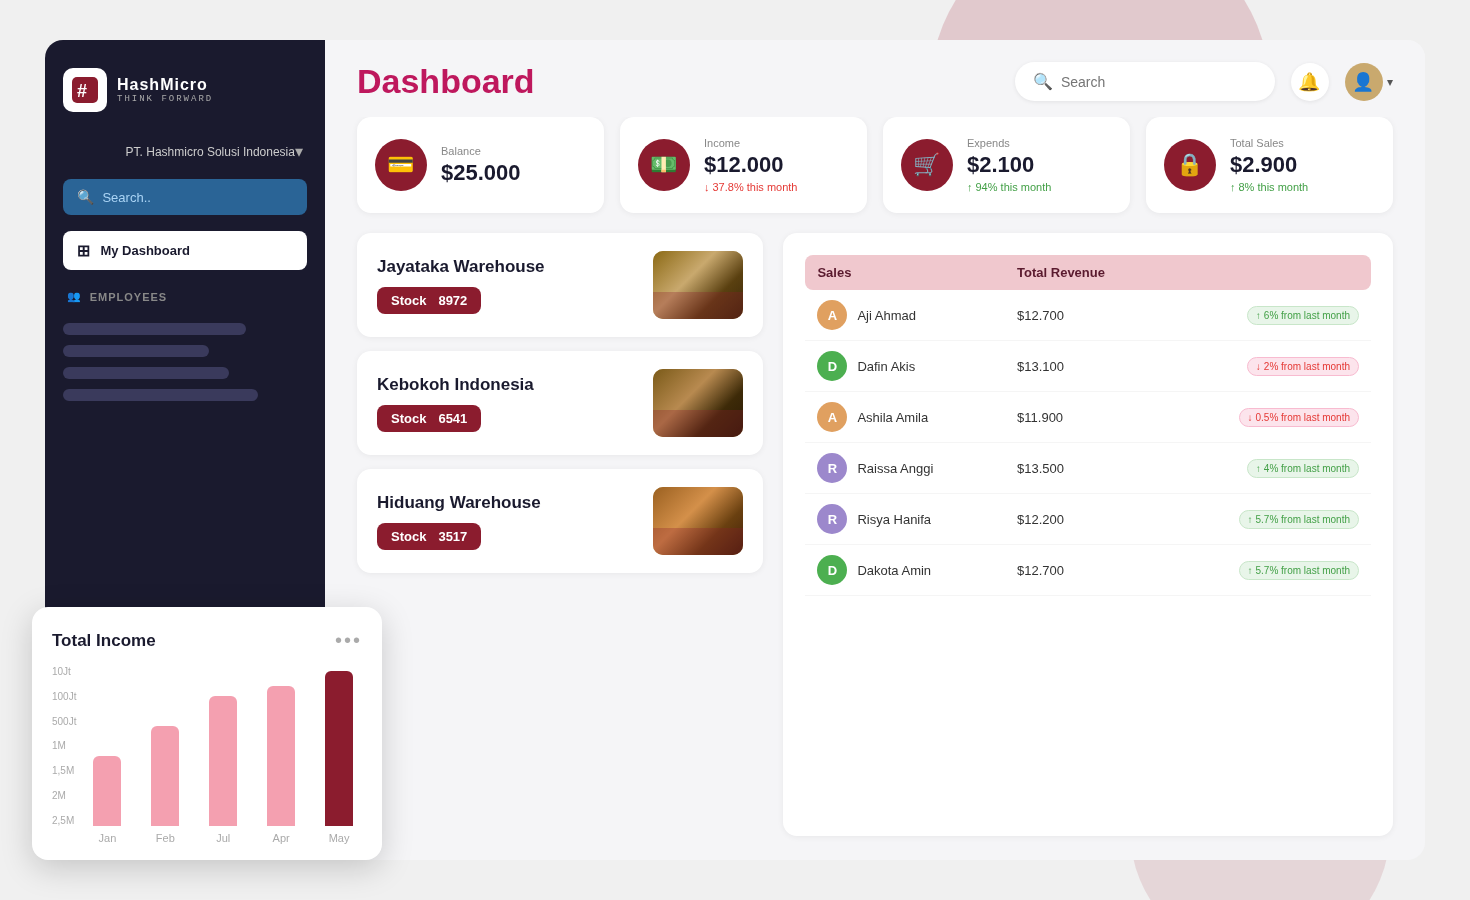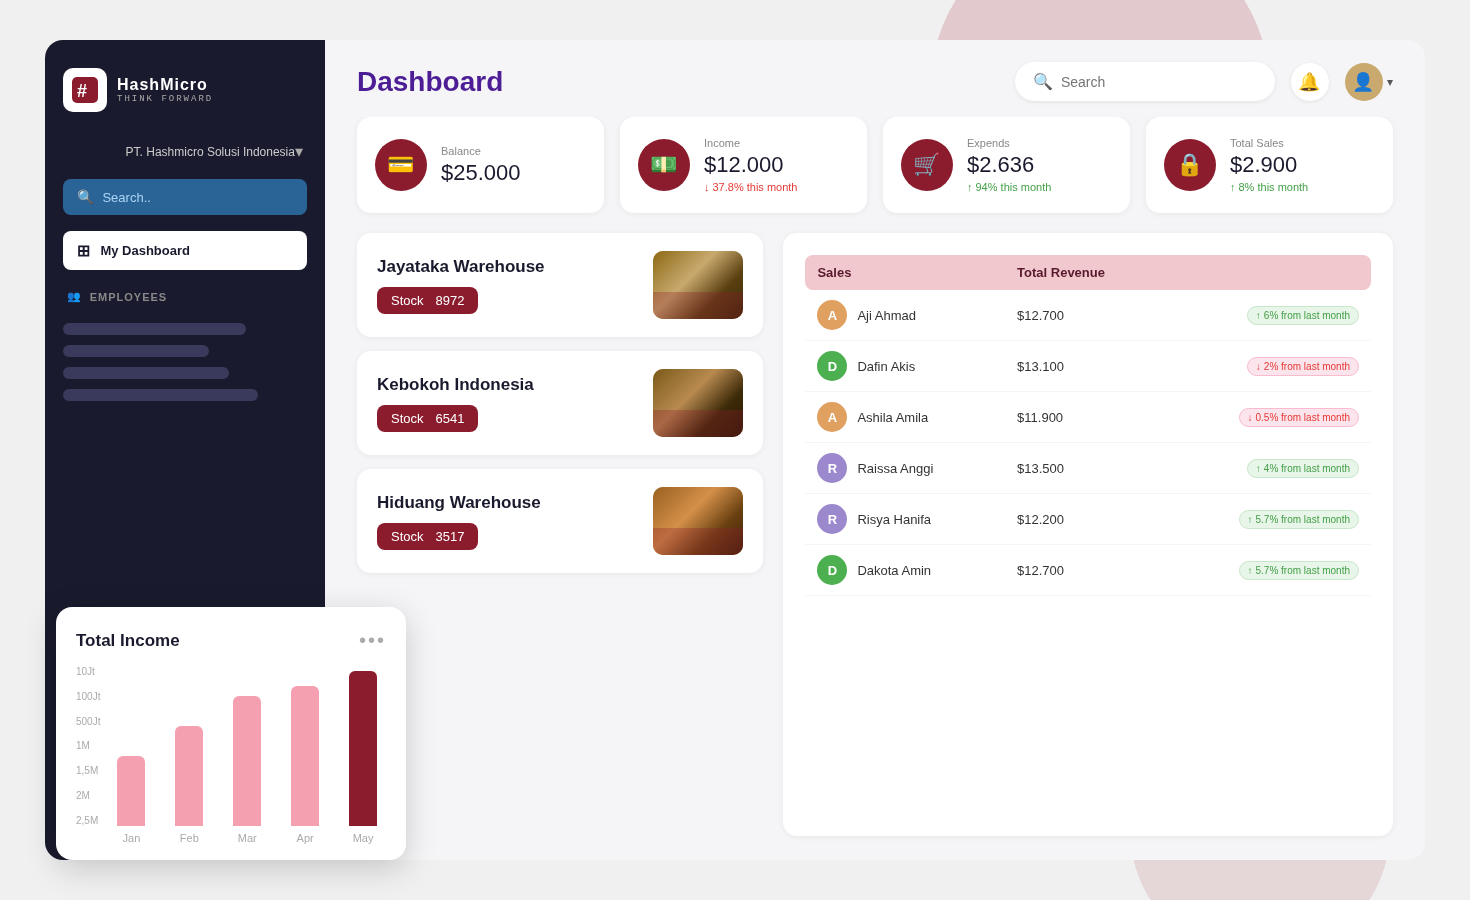--- a/index.html
+++ b/index.html
@@ -177,23 +177,23 @@
 
     
     .header {
       background: #f5f5f7;
       padding: 22px 32px 16px 32px;
       display: flex;
       align-items: center;
       justify-content: space-between;
     }
     .header-title {
-      font-size: 28px;
+      font-size: 34px;
       font-weight: 700;
-      color: #4c1d95;
+      color: #be185d;
     }
     .header-right {
       display: flex;
       align-items: center;
       gap: 16px;
     }
     .search-bar {
       background: #fff;
       border-radius: 24px;
       padding: 10px 18px;
@@ -275,21 +275,21 @@
       border-radius: 50%;
       background: #8b1c2e;
       display: flex;
       align-items: center;
       justify-content: center;
       font-size: 22px;
       flex-shrink: 0;
     }
     .stat-info { display: flex; flex-direction: column; gap: 3px; }
     .stat-label { font-size: 11px; color: #888; }
-    .stat-value { font-size: 22px; font-weight: 400; color: #1a1a2e; }
+    .stat-value { font-size: 22px; font-weight: 700; color: #1a1a2e; }
     .stat-change { font-size: 11px; display: flex; align-items: center; gap: 3px; }
     .stat-change.down { color: #e53935; }
     .stat-change.up { color: #43a047; }
 
     
     .bottom-section {
       display: grid;
       grid-template-columns: 1fr 1.5fr;
       gap: 20px;
       flex: 1;
@@ -307,21 +307,21 @@
       box-shadow: 0 1px 6px rgba(0,0,0,0.06);
     }
     .warehouse-info { display: flex; flex-direction: column; gap: 10px; }
     .warehouse-name { font-size: 17px; font-weight: 700; color: #1a1a2e; }
     .stock-badge {
       background: #8b1c2e;
       color: #fff;
       border-radius: 8px;
       padding: 6px 14px;
       font-size: 13px;
-      font-weight: 400;
+      font-weight: 700;
       display: flex;
       gap: 12px;
       align-items: center;
       width: fit-content;
     }
     .warehouse-img {
       width: 90px;
       height: 68px;
       border-radius: 10px;
       background: #c9a96e;
@@ -413,21 +413,21 @@
     }
     .change-badge.down {
       background: #fce4ec;
       color: #e53935;
       border: 1px solid #f8bbd0;
     }
 
     
     .chart-card {
       position: absolute;
-      left: 56px;
+      left: 32px;
       bottom: 40px;
       width: 350px;
       background: #fff;
       border-radius: 16px;
       padding: 22px 20px 16px 20px;
       box-shadow: 0 8px 32px rgba(0,0,0,0.18);
       z-index: 20;
     }
     .chart-header {
       display: flex;
@@ -580,21 +580,21 @@
             <span class="stat-change down">
               <span>↓</span>
               <span>37.8% this month</span>
             </span>
           </div>
         </div>
         <div class="stat-card">
           <div class="stat-icon">🛒</div>
           <div class="stat-info">
             <span class="stat-label">Expends</span>
-            <span class="stat-value">$2.636</span>
+            <span class="stat-value">$2.100</span>
             <span class="stat-change up">
               <span>↑</span>
               <span>94% this month</span>
             </span>
           </div>
         </div>
         <div class="stat-card">
           <div class="stat-icon">🔒</div>
           <div class="stat-info">
             <span class="stat-label">Total Sales</span>
@@ -788,19 +788,19 @@
           <div class="chart-bar-group">
             <div class="chart-bar pink" style="height: 140px;"></div>
           </div>
           <div class="chart-bar-group">
             <div class="chart-bar dark-red" style="height: 155px;"></div>
           </div>
         </div>
       <div class="chart-x-labels" id="chart-x-labels">
           <div class="chart-x-label">Jan</div>
           <div class="chart-x-label">Feb</div>
-          <div class="chart-x-label">Mar</div>
+          <div class="chart-x-label">Jul</div>
           <div class="chart-x-label">Apr</div>
           <div class="chart-x-label">May</div>
         </div>
     </div>
   </div>
 </div>
 
 </body></html>

